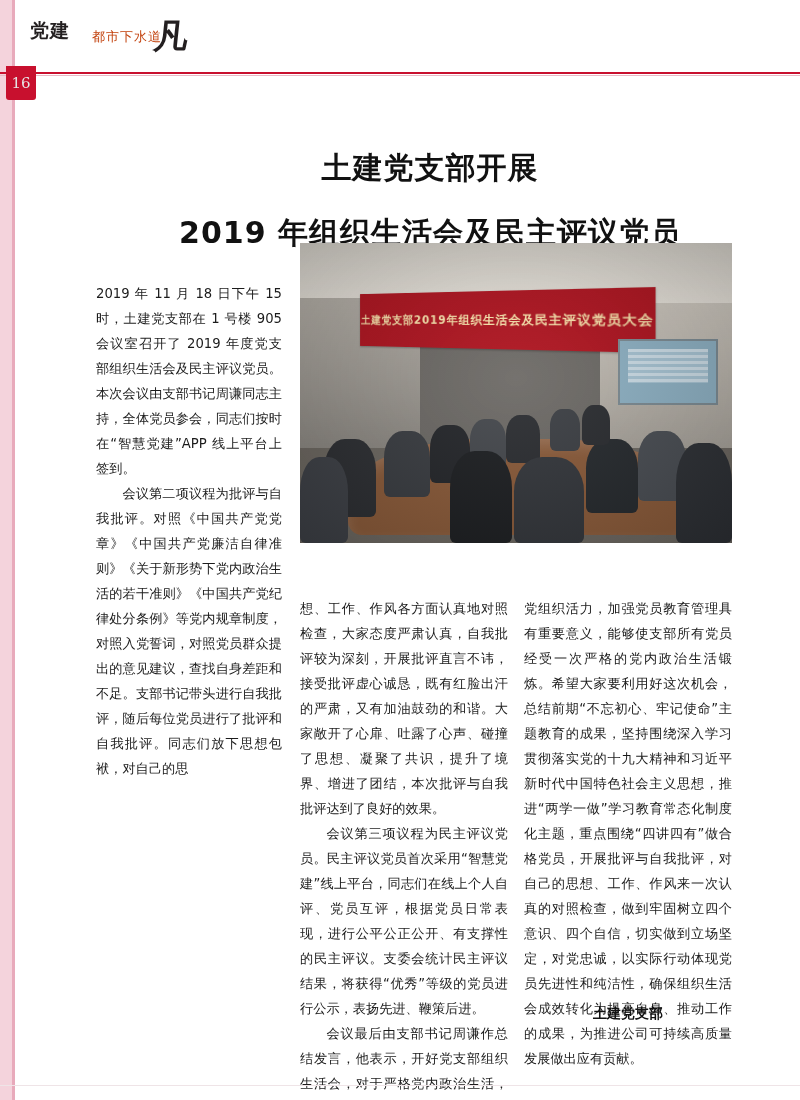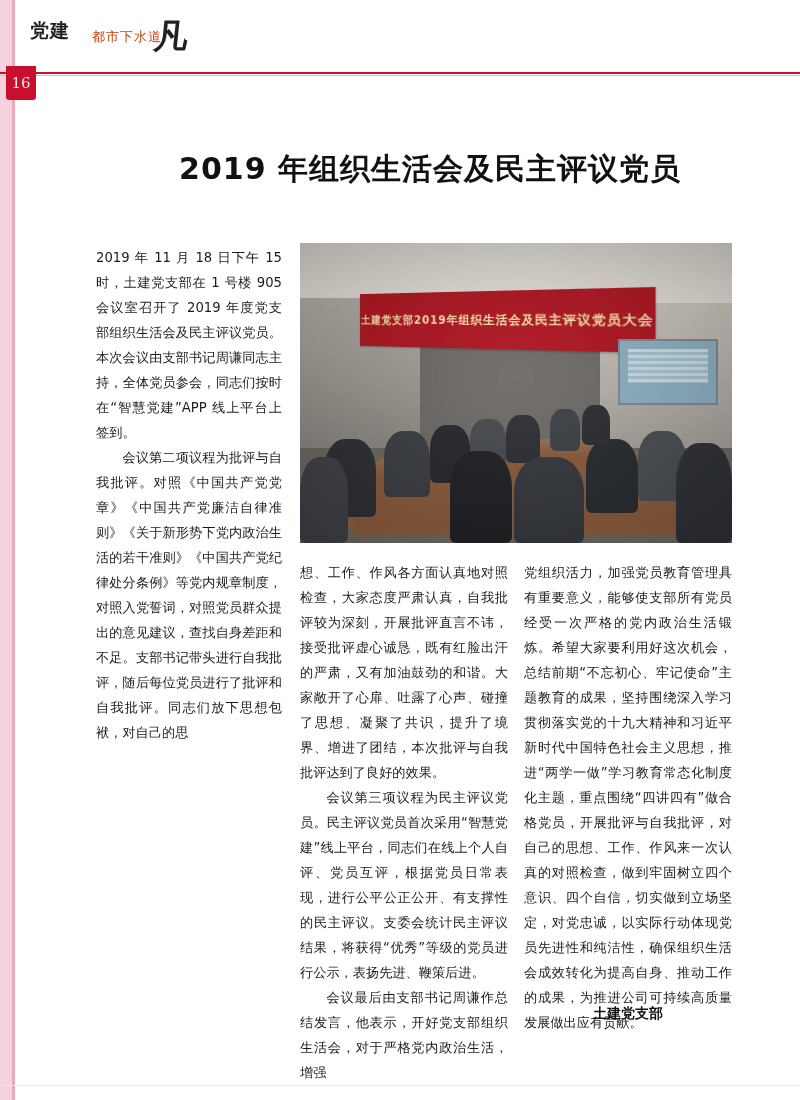--- a/index.html
+++ b/index.html
@@ -134,20 +134,21 @@
   }
   .headline .l1 {
     font-size: 30px;
     line-height: 40px;
     letter-spacing: 1px;
   }
   .headline .l2 {
     font-size: 30px;
     line-height: 42px;
     letter-spacing: 1px;
+    margin-top: 24px;
   }
 
   
   .photo {
     position: absolute;
     left: 300px;
     top: 243px;
     width: 432px;
     height: 300px;
     overflow: hidden;
@@ -228,21 +229,21 @@
     font-size: 13.2px;
     line-height: 25px;
     color: #1b1b1b;
     text-align: justify;
     text-justify: inter-ideograph;
   }
   .col p {
     margin: 0 0 0 0;
     text-indent: 2em;
   }
-  .col p.noindent { text-indent: 0; }
+  .col p.noindent { text-indent: 0; margin-top: 36px; }
 
   #col1 {
     left: 96px;
     top: 245px;
     width: 186px;
   }
   #col2 {
     left: 300px;
     top: 560px;
     width: 208px;
@@ -290,20 +291,21 @@
     </div>
     <div class="header-rule"></div>
     <div class="header-rule2"></div>
   </div>
 
   <div class="page-tab">
     <span>16</span>
   </div>
 
   <div class="headline">
+    <div class="l1">土建党支部开展</div>
     <div class="l2">2019 年组织生活会及民主评议党员</div>
   </div>
 
   <div class="photo">
     <div class="photo-ceiling"></div>
     <div class="photo-wallL"></div>
     <div class="photo-wallR"></div>
     <div class="photo-banner">
       <span>土建党支部2019年组织生活会及民主评议党员大会</span>
     </div>

